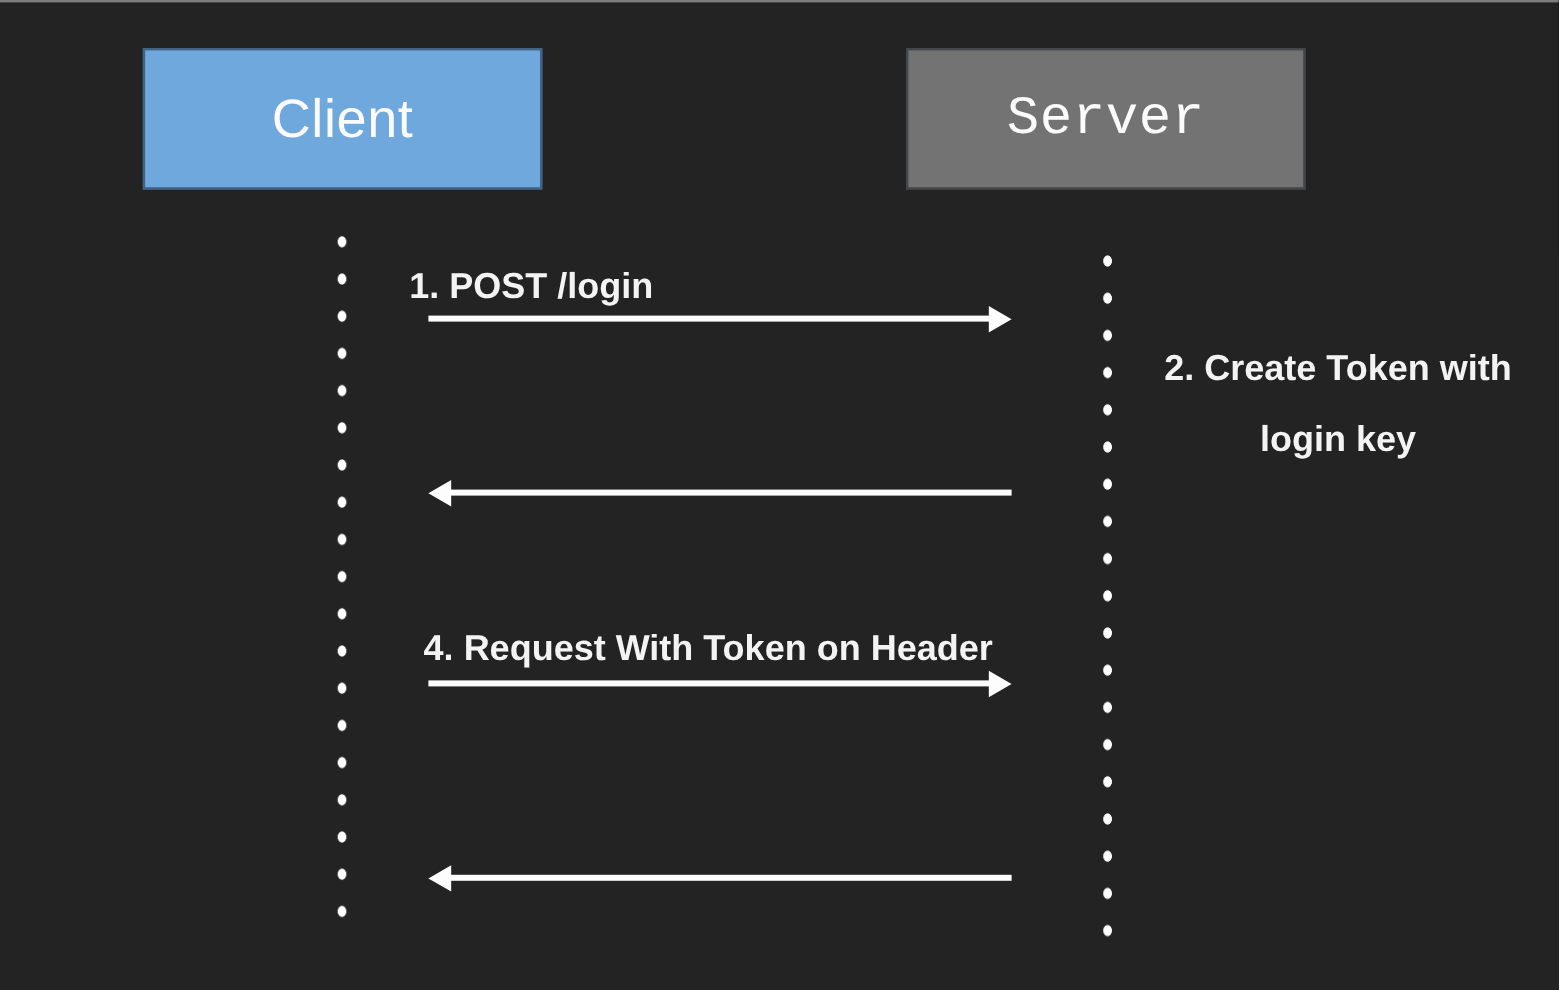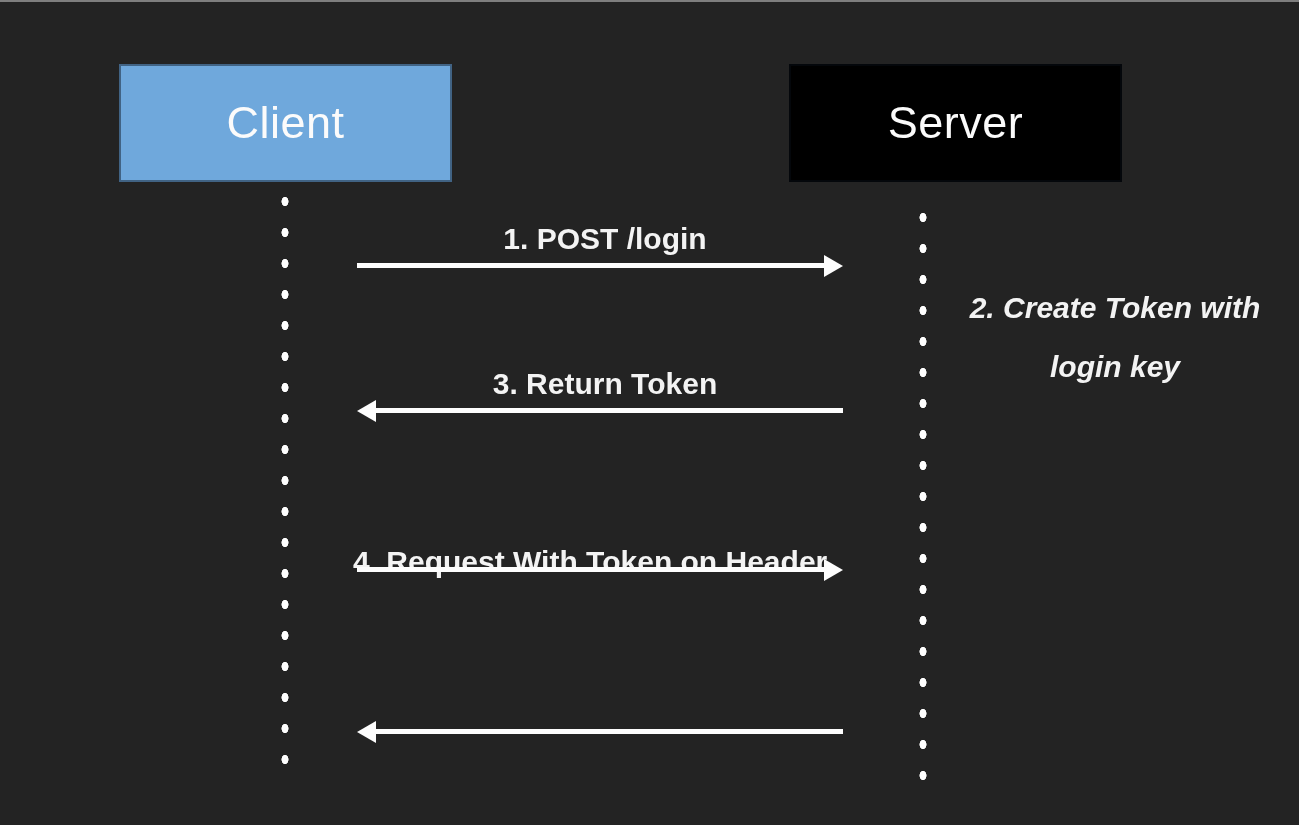--- a/index.html
+++ b/index.html
@@ -25,24 +25,23 @@
   .actor {
     position: absolute;
     top: 40px;
     width: 333px;
     height: 118px;
     box-sizing: border-box;
     border: 2px solid rgba(8, 16, 24, 0.45);
     display: flex;
     align-items: center;
     justify-content: center;
-    margin-top: 24px;
   }
   .actor.client { left: 119px; background: #6fa8dc; }
-  .actor.server { left: 789px; background: #000000; }
+  .actor.server { left: 755px; background: #737373; font-family: Liberation Mono, monospace; }
   .actor-label {
     color: #fbfbfb;
     font-size: 45px;
     font-weight: 400;
     letter-spacing: 0.5px;
   }
   
   .lifeline {
     position: absolute;
     width: 12px;
@@ -80,40 +79,40 @@
   
   .msg-label {
     position: absolute;
     color: #f3f3f3;
     font-size: 30px;
     font-weight: 700;
     line-height: 36px;
     white-space: nowrap;
   }
   .msg-label.centered {
-    left: 362px;
+    left: 341px;
     width: 486px;
-    text-align: center;
+    text-align: left;
   }
   .label-m1 { top: 221px; }
   .label-m3 { top: 366px; }
-  .label-m4 { left: 353px; top: 544px; }
+  .label-m4 { left: 353px; top: 523px; }
   .label-m6 { top: 686px; }
   
   .note {
     position: absolute;
     color: #f3f3f3;
     font-size: 30px;
     font-weight: 700;
     line-height: 59px;
     text-align: center;
   }
   .note-n2 { left: 950px; width: 330px; top: 278px; }
   .note-n5 { left: 924px; width: 300px; top: 598px; }
-  .note-line { display: block; font-style: italic; }
+  .note-line { display: block; }
 </style>
 </head>
 <body>
 
 <div class="stage">
   <div class="top-edge"></div>
 
   <div class="actor client">
     <span class="actor-label">Client</span>
   </div>
@@ -128,21 +127,20 @@
   <div class="arrow right" style="top:255px;">
     <div class="shaft"></div>
     <div class="head"></div>
   </div>
 
   <div class="note note-n2">
     <span class="note-line">2. Create Token with</span>
     <span class="note-line">login key</span>
   </div>
 
-  <div class="msg-label centered label-m3">3. Return Token</div>
   <div class="arrow left" style="top:400px;">
     <div class="shaft"></div>
     <div class="head"></div>
   </div>
 
   <div class="msg-label label-m4">4. Request With Token on Header</div>
   <div class="arrow right" style="top:559px;">
     <div class="shaft"></div>
     <div class="head"></div>
   </div>

